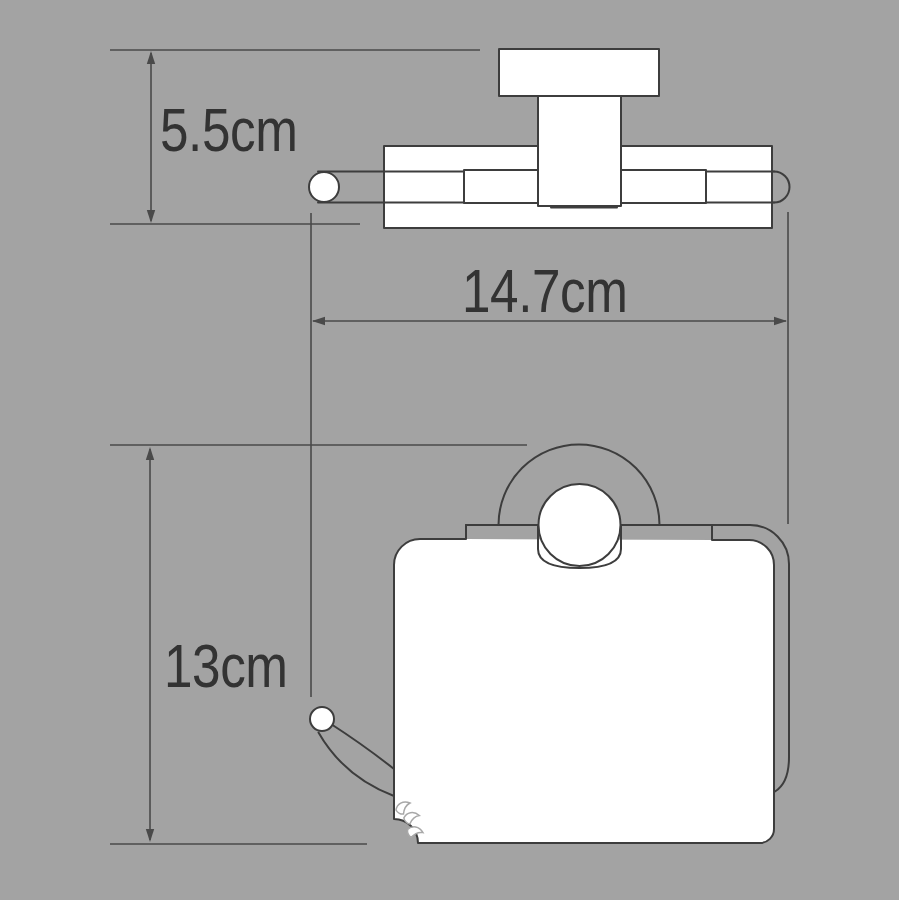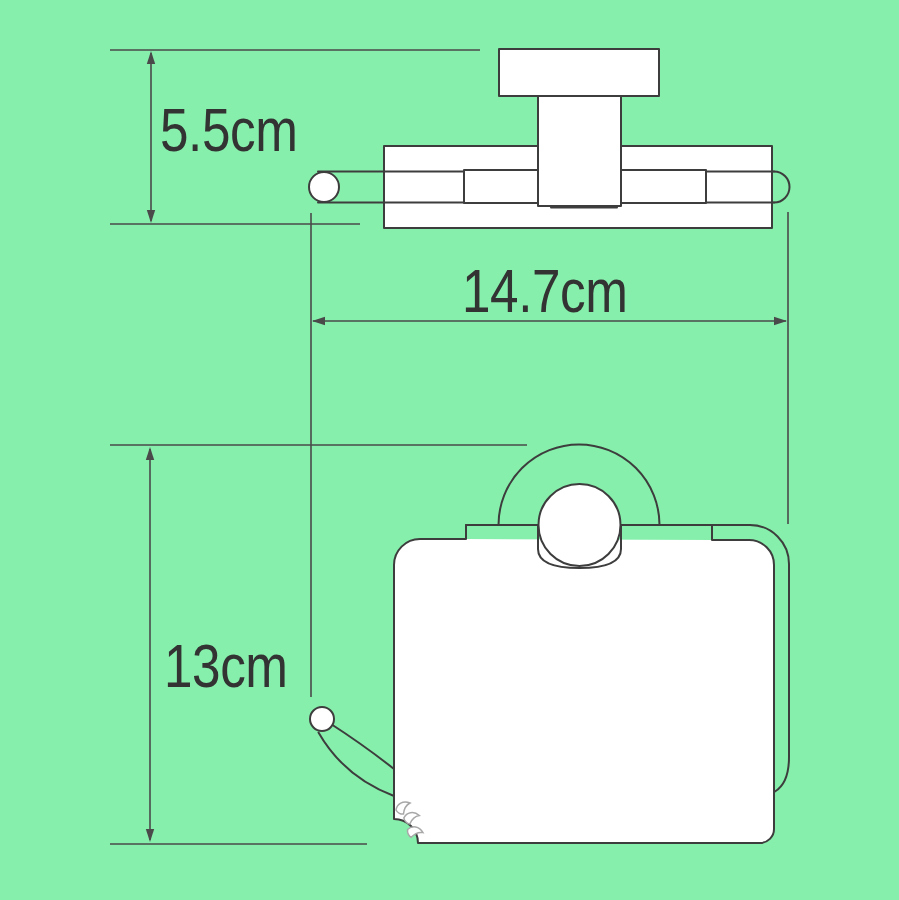--- a/index.html
+++ b/index.html
@@ -1,20 +1,20 @@
 <!DOCTYPE html>
 <html><head>
 <meta charset="utf-8">
 <style>
   html,body{margin:0;padding:0;background:#ffffff;}
   .stage{
     position:relative;
     width:899px;
     height:900px;
-    background:#86efac;
+    background:#a3a3a3;
     overflow:hidden;
     font-family:"Liberation Sans", sans-serif;
   }
   .stage svg{position:absolute;left:0;top:0;}
   .dim-label{
     position:absolute;
     font-family:"Liberation Sans", sans-serif;
     font-size:61px;
     line-height:1;
     color:#333333;

